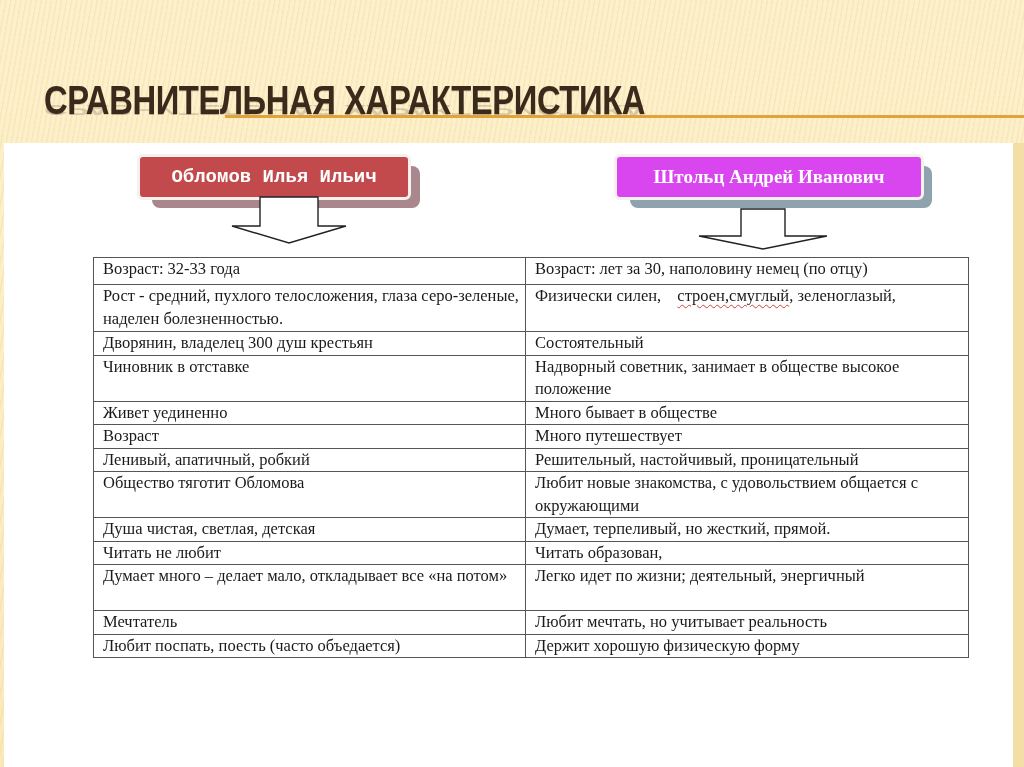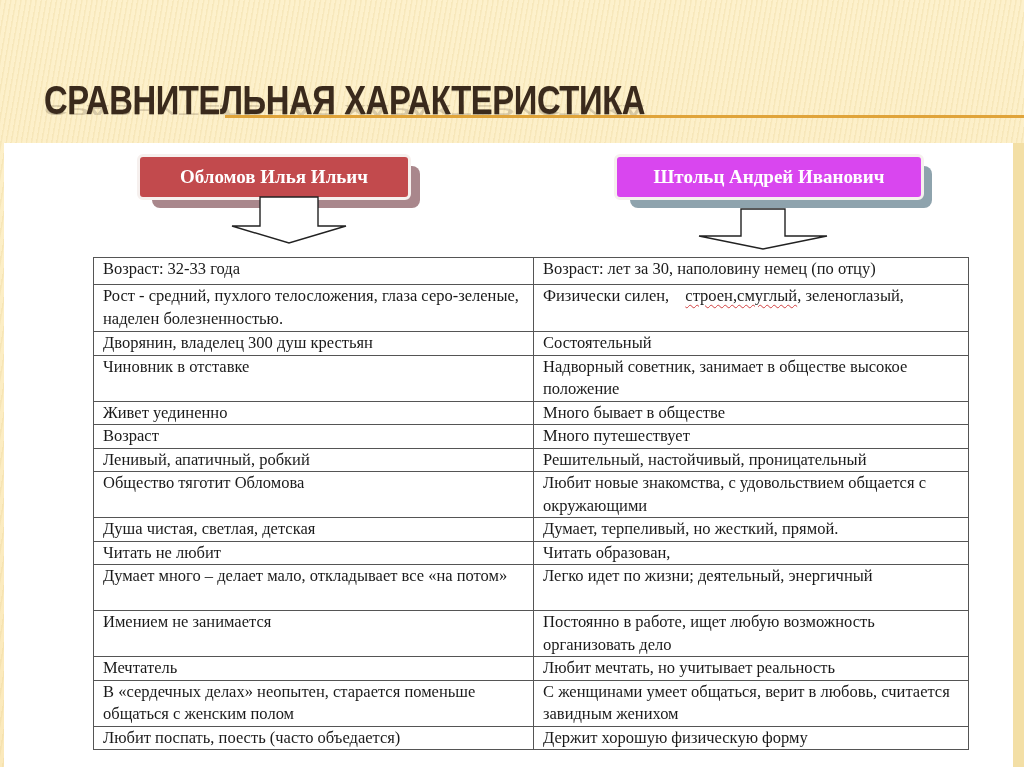--- a/index.html
+++ b/index.html
@@ -45,32 +45,32 @@
     position:absolute; height:40px; border-radius:6px;
     color:#fff; font-weight:bold; font-size:19px;
     display:flex; align-items:center; justify-content:center;
     font-family:"Liberation Serif", serif;
     border:3px solid #f6f0ee;
   }
   .name-shadow {
     position:absolute; height:42px; border-radius:8px;
   }
   .oblomov-shadow { left:152px; top:166px; width:268px; background:#a9878c; }
-  .oblomov-box { left:137px; top:154px; width:268px; background:#c24a4d; }
+  .oblomov-box { left:137px; top:154px; width:268px; background:#c24a4d;font-family:Liberation Mono, monospace; }
   .stolz-shadow { left:630px; top:166px; width:302px; background:#8ea3ad; }
   .stolz-box { left:614px; top:154px; width:304px; background:#d946ef; }
   .arrow { position:absolute; }
   table.cmp {
     position:absolute; left:93px; top:257px; width:876px;
     border-collapse:collapse;
     font-family:"Liberation Serif", serif; font-size:16.5px; color:#1a1a1a;
   }
   table.cmp td {
     border:1.5px solid #555;
-    padding:0 8px 0 9px;
+    padding:0 0 0 9px;
     vertical-align:top;
     line-height:22.5px;
   }
   table.cmp td.l { width:422px; }
   .squiggle { text-decoration: underline wavy #d04040; text-decoration-thickness:1px; text-underline-offset:3px;margin-left:12px; }
 </style>
 </head>
 <body>
 
 <div class="bg-stripes"></div>
@@ -136,30 +136,22 @@
       <td>Думает, терпеливый, но жесткий, прямой.</td>
     </tr>
     <tr style="height:22px">
       <td class="l">Читать не любит</td>
       <td>Читать образован,</td>
     </tr>
     <tr style="height:46px">
       <td class="l">Думает много – делает мало, откладывает все «на потом»</td>
       <td>Легко идет по жизни;  деятельный, энергичный</td>
     </tr>
-    <tr style="height:46px">
-      <td class="l">Имением не занимается</td>
-      <td>Постоянно в работе, ищет любую возможность организовать дело</td>
-    </tr>
     <tr style="height:22px">
       <td class="l">Мечтатель</td>
       <td>Любит мечтать, но учитывает реальность</td>
-    </tr>
-    <tr style="height:45px">
-      <td class="l">В «сердечных делах» неопытен, старается поменьше общаться с женским полом</td>
-      <td>С женщинами умеет общаться, верит в любовь, считается завидным женихом</td>
     </tr>
     <tr style="height:23px">
       <td class="l">Любит поспать, поесть (часто объедается)</td>
       <td>Держит хорошую физическую форму</td>
     </tr>
   </tbody>
 </table>
 
 </body></html>

